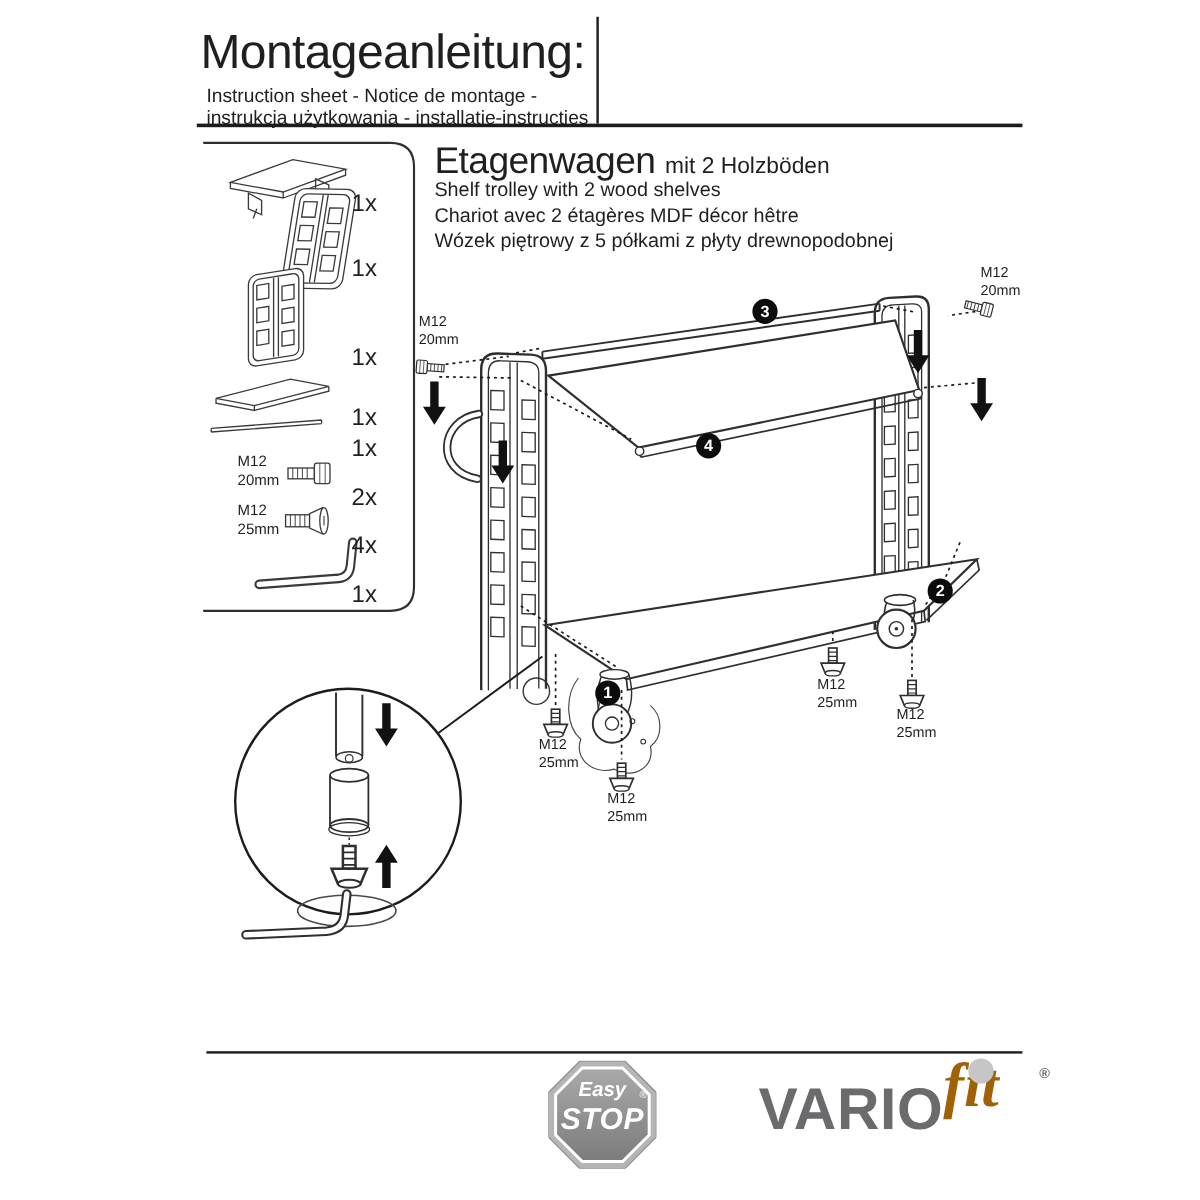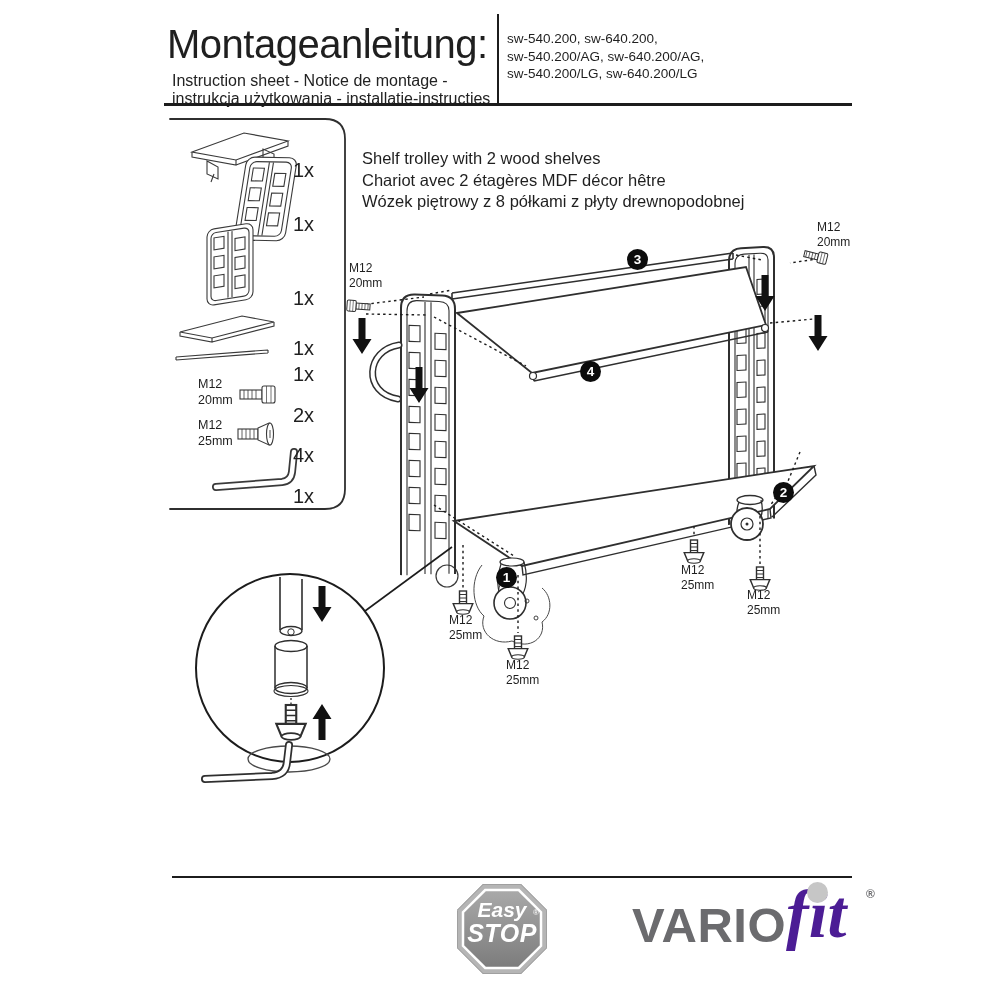--- a/index.html
+++ b/index.html
@@ -14,48 +14,46 @@
   .ptitle{font-size:31px;letter-spacing:-0.5px;white-space:nowrap;}
   .ptitle .suffix{font-size:19px;letter-spacing:0;margin-left:8px;}
   .ptrans{font-size:16.5px;line-height:21.5px;white-space:nowrap;}
   .qty{font-size:20px;margin-top:23px;}
   .m12{font-size:12.5px;line-height:1;white-space:nowrap;}
   .dlabel{font-size:12px;line-height:1;white-space:nowrap;}
   .callout{width:21px;height:21px;border-radius:50%;background:#0c0c0c;color:#fff;
            font-size:13.5px;font-weight:bold;display:flex;align-items:center;justify-content:center;}
   .vario{font-weight:bold;color:#6b6b6e;font-size:49px;letter-spacing:0.5px;line-height:1;}
   .fit{font-family:"Liberation Serif",serif;font-style:italic;font-weight:bold;
-       color:#4c1d95;font-size:68px;line-height:1;}
+       color:#a16207;font-size:52px;line-height:1;}
   .idot{width:21px;height:21px;border-radius:50%;background:#c6c6c6;}
   .vreg{font-size:12px;color:#6b6b6e;font-weight:bold;}
-  .easy{color:#fff;font-style:italic;font-weight:bold;font-size:21px;line-height:1;text-align:center;}
+  .easy{color:#fff;font-style:italic;font-weight:bold;font-size:17px;line-height:1;text-align:center;}
   .stop{color:#fff;font-style:italic;font-weight:900;font-size:25px;line-height:1;text-align:center;letter-spacing:0.5px;}
   .esreg{color:#fff;font-size:8px;}
   svg{display:block;}
 </style>
 </head>
 <body>
 
 <div class="page">
 
   <div class="abs h1" style="left:167px;top:22px;">Montageanleitung:</div>
   <div class="abs hsub" style="left:172px;top:72px;">Instruction sheet - Notice de montage -</div>
   <div class="abs hsub" style="left:172px;top:90px;">instrukcja użytkowania - installatie-instructies</div>
   <div class="abs vline" style="left:497px;top:14px;height:89px;"></div>
-  <div class="abs models" style="left:507px;top:30px;">
-    <div>sw-540.200, sw-640.200,</div>
-    <div>sw-540.200/AG, sw-640.200/AG,</div>
-    <div>sw-540.200/LG, sw-640.200/LG</div>
+  <div class="abs hline" style="left:164px;top:103px;width:688px;"></div>
+
+  <div class="abs ptitle" style="left:362px;top:116px;">
+    <span>Etagenwagen</span><span class="suffix">mit 2 Holzböden</span>
   </div>
-  <div class="abs hline" style="left:164px;top:103px;width:688px;"></div>
-
   <div class="abs ptrans" style="left:362px;top:148px;">
     <div>Shelf trolley with 2 wood shelves</div>
     <div>Chariot avec 2 étagères MDF décor hêtre</div>
-    <div>Wózek piętrowy z 8 półkami z płyty drewnopodobnej</div>
+    <div>Wózek piętrowy z 5 półkami z płyty drewnopodobnej</div>
   </div>
 
   <svg class="abs" style="left:0;top:0;" width="1000" height="1000" viewBox="0 0 1000 1000">
     <defs>
       <path id="arr" d="M-3.5,0 H3.5 V21 H9.5 L0,36 L-9.5,21 H-3.5 Z"></path>
       <g id="scr">
         <rect x="-2.5" y="0" width="5" height="9" fill="#fff" stroke="#2f2f2f" stroke-width="1"></rect>
         <path d="M-2.5,2.5 H2.5 M-2.5,5 H2.5 M-2.5,7.5 H2.5" stroke="#2f2f2f" stroke-width="0.7" fill="none"></path>
         <path d="M-7,9 L7,9 L4.5,15 L-4.5,15 Z" fill="#fff" stroke="#2f2f2f" stroke-width="1"></path>
         <ellipse cx="0" cy="15" rx="4.5" ry="1.6" fill="#fff" stroke="#2f2f2f" stroke-width="0.8"></ellipse>

